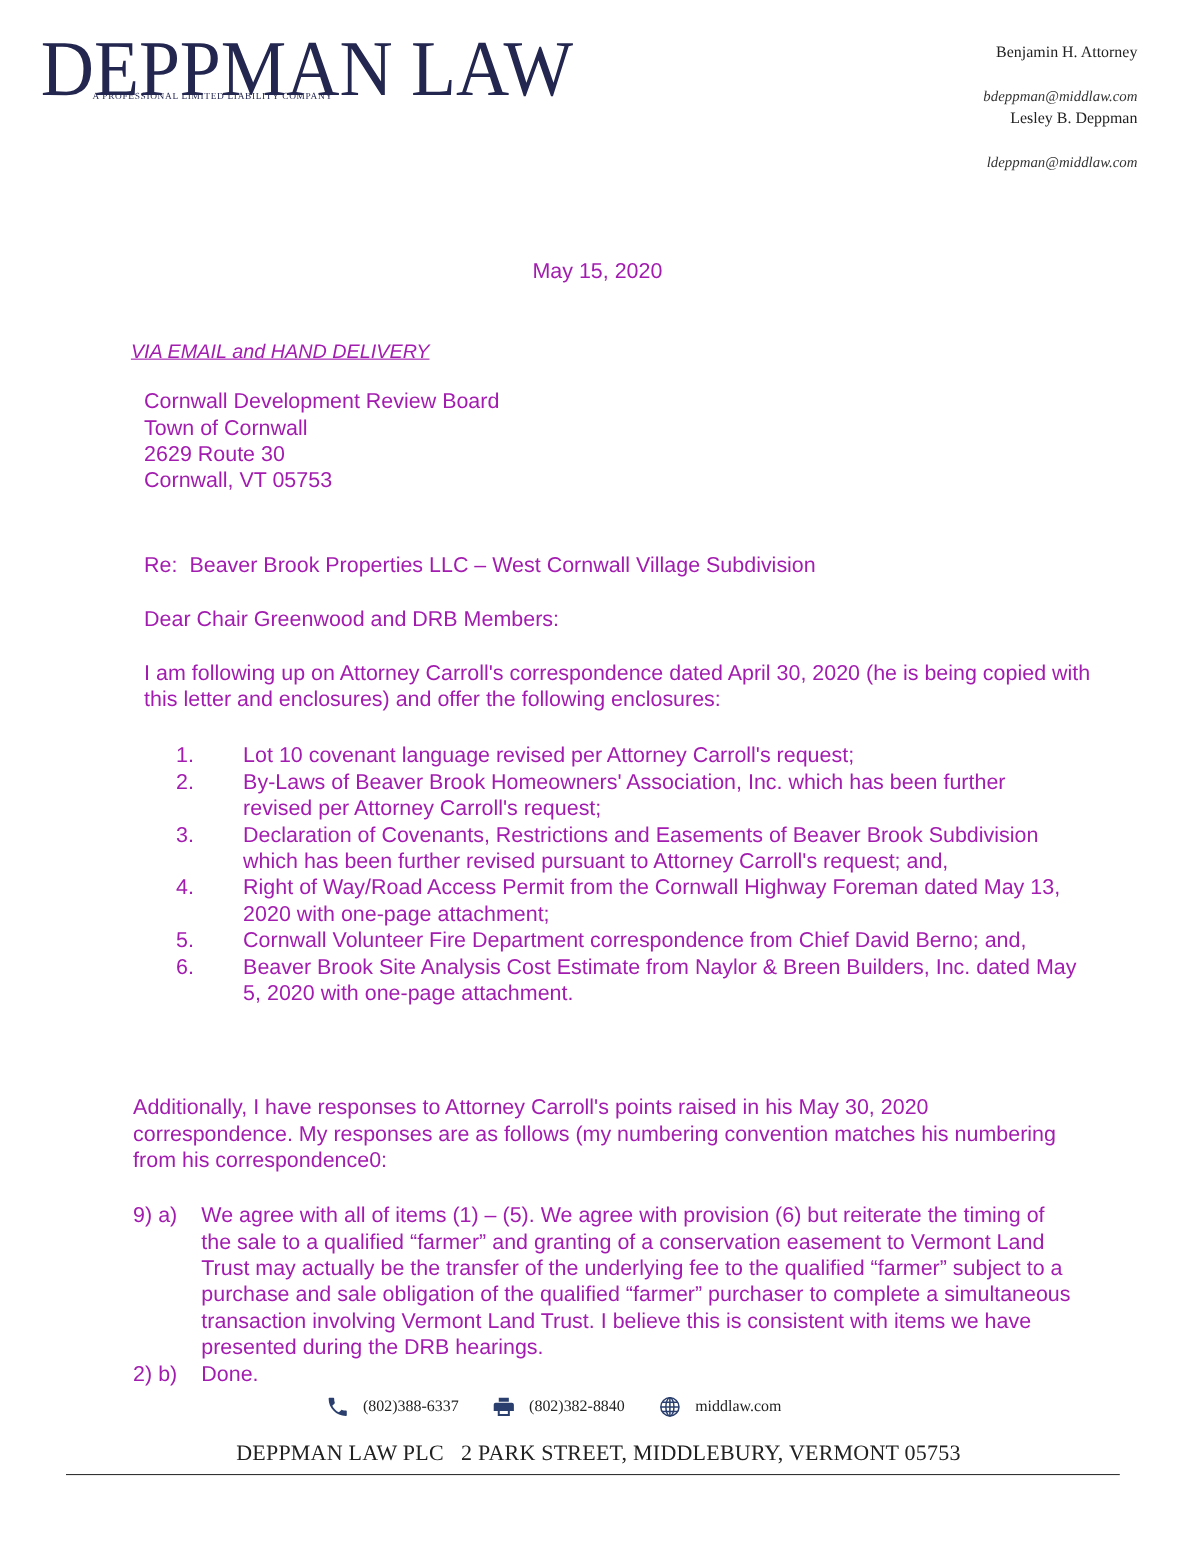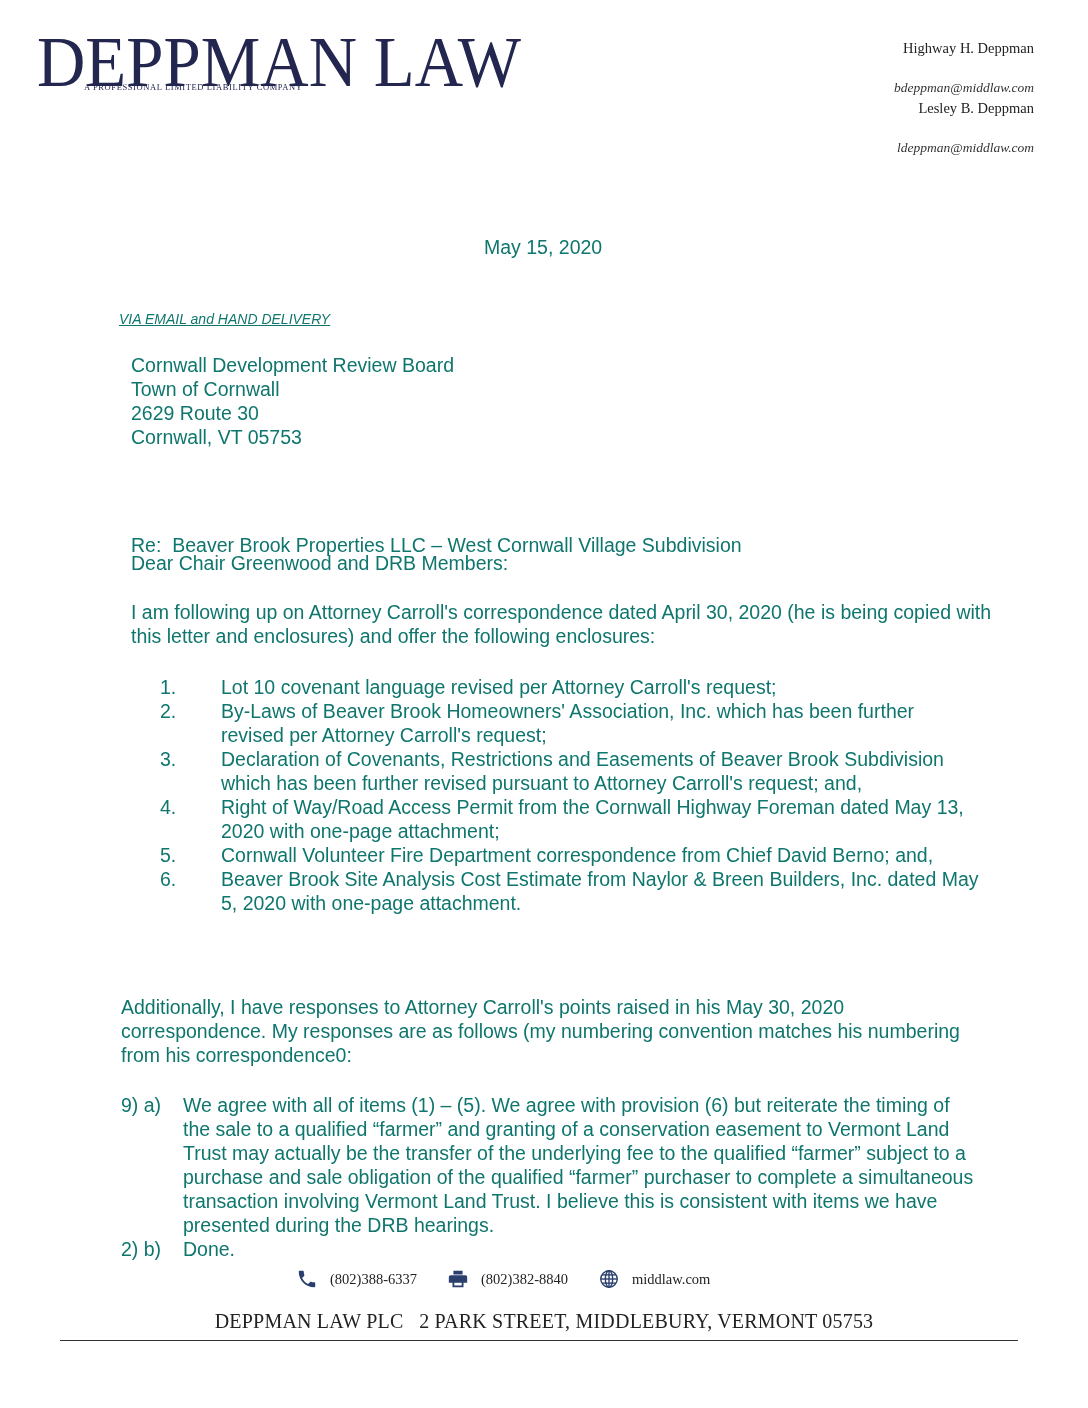--- a/index.html
+++ b/index.html
@@ -30,26 +30,26 @@
 
     
     .contacts {
       right: 54px; top: 38px; width: 190px;
       text-align: right;
       font-family: "Liberation Serif", serif;
       font-size: 14.5px; line-height: 20px; color: #222;
     }
     .contacts .email { font-style: italic; font-size: 13.5px; color: #333; margin-top: 20px; }
 
-    .body-text { font-size: 19.5px; line-height: 24px; color: #0f766e; }
+    .body-text { font-size: 19.5px; line-height: 24px; color: #a21caf; }
 
     .date { left: 484px; top: 235px; }
-    .delivery { left: 119px; top: 307px; font-style: italic; text-decoration: underline; font-size: 14px; text-align: right; }
+    .delivery { left: 119px; top: 307px; font-style: italic; text-decoration: underline; font-size: 18px; text-align: right; }
     .address { left: 131px; top: 353px; }
-    .re { left: 131px; top: 502px; margin-top: 31px; }
+    .re { left: 131px; top: 502px; }
     .salutation { left: 131px; top: 551px; }
     .para1 { left: 131px; top: 600px; width: 870px; }
 
     .enclosures { left: 160px; top: 675px; width: 820px; }
     .enc-item { display: flex; }
     .enc-num { width: 61px; flex: none; }
     .enc-text { flex: 1; }
 
     .para2 { left: 121px; top: 995px; width: 860px; }
 
@@ -78,21 +78,21 @@
   </style>
 </head>
 <body>
 
 <div class="abs logo">
   <div class="logo-main"><span>DEPPMAN</span>&nbsp;<span>LAW</span></div>
   <div class="logo-tagline">A PROFESSIONAL LIMITED LIABILITY COMPANY</div>
 </div>
 
 <div class="abs contacts">
-  <div>Highway H. Deppman</div>
+  <div>Benjamin H. Attorney</div>
   <div class="email">bdeppman@middlaw.com</div>
   <div>Lesley B. Deppman</div>
   <div class="email">ldeppman@middlaw.com</div>
 </div>
 
 <div class="abs body-text date">May 15, 2020</div>
 
 <div class="abs body-text delivery">VIA EMAIL and HAND DELIVERY</div>
 
 <div class="abs body-text address">

